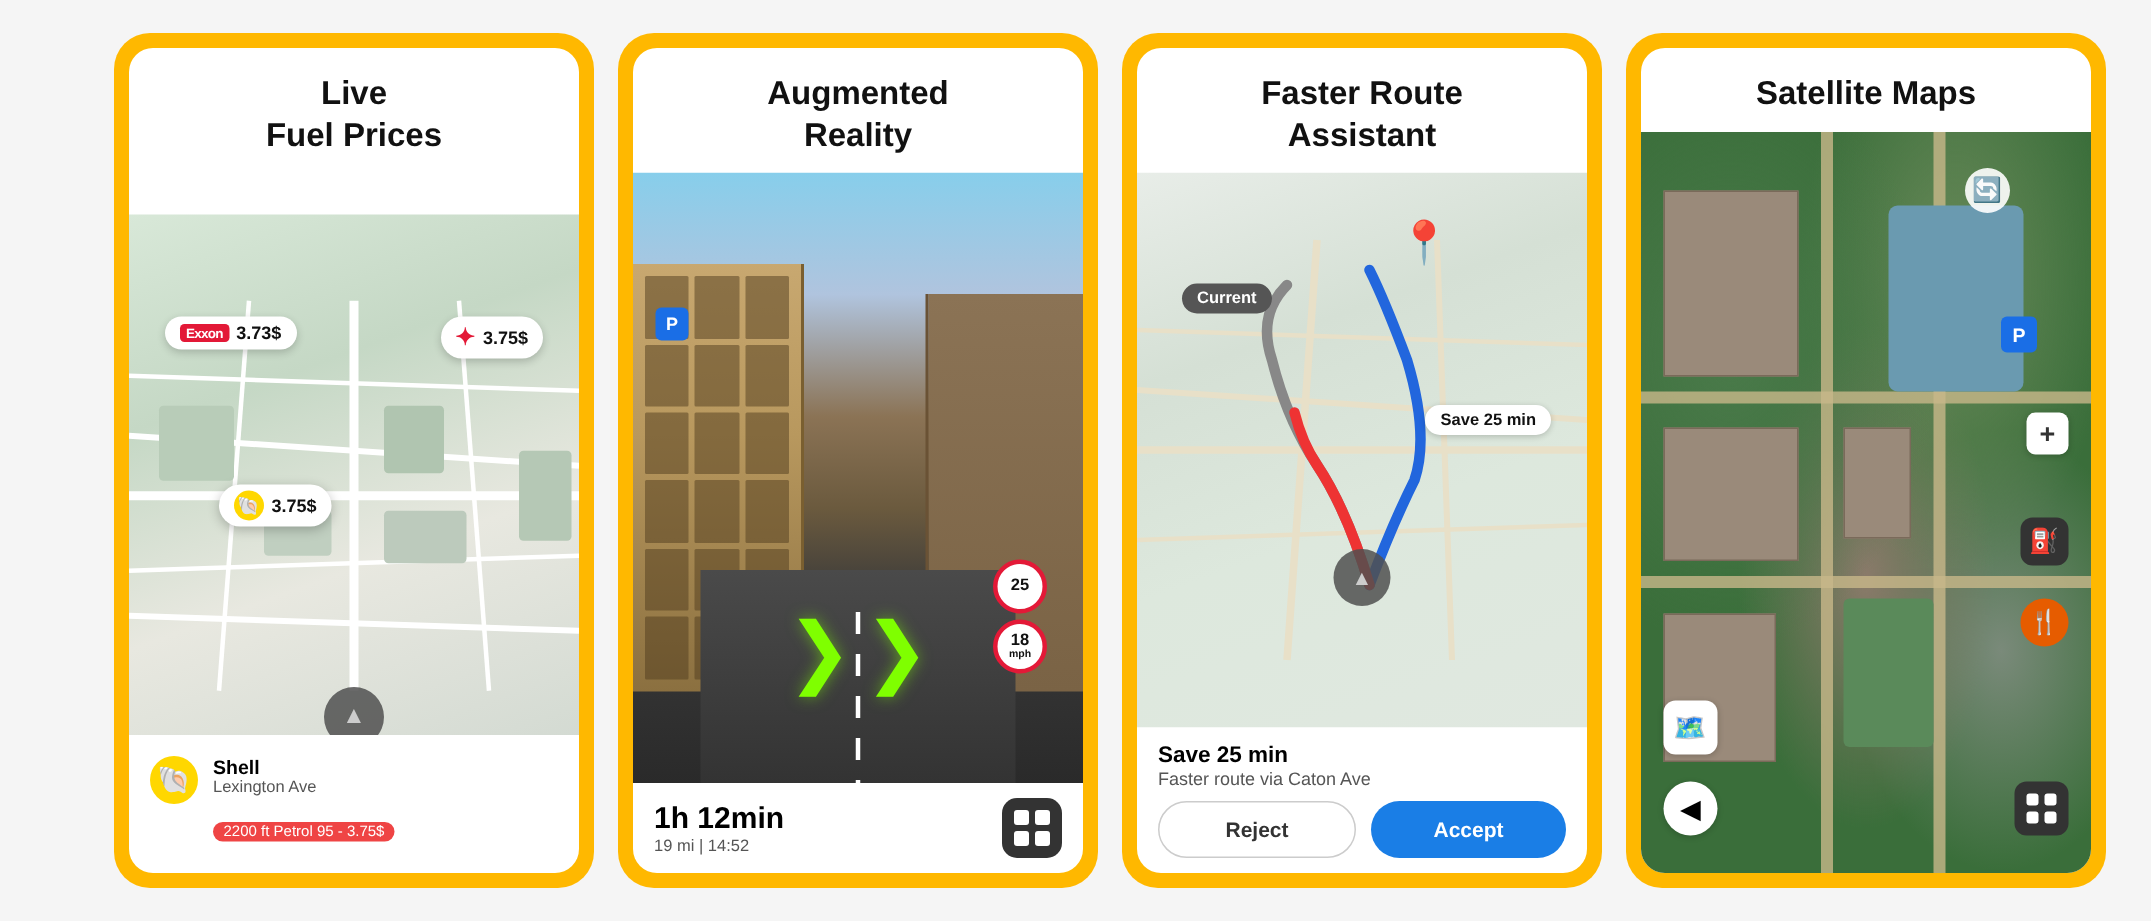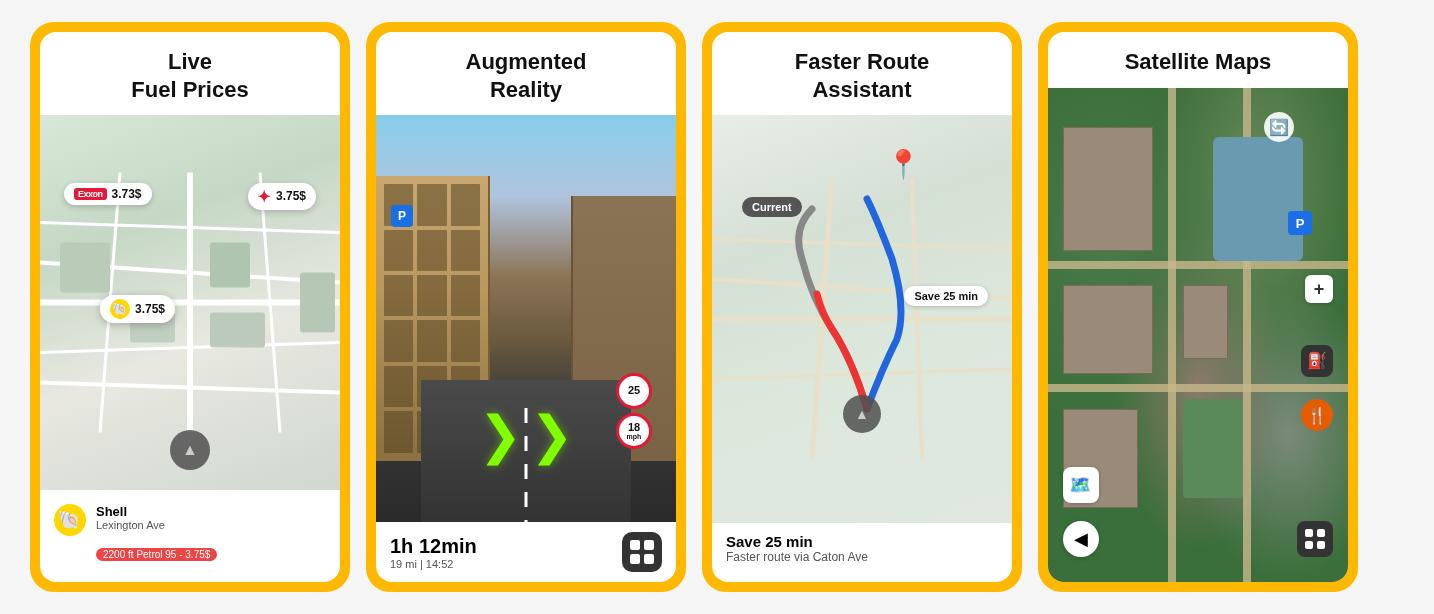--- a/index.html
+++ b/index.html
@@ -14,21 +14,21 @@
       overflow: hidden;
     }
     .cards-container {
       display: flex;
       gap: 16px;
       padding: 20px 30px;
       background: #f5f5f5;
       width: 100%;
       height: 100%;
       align-items: center;
-      justify-content: flex-start;
+      justify-content: flex-end;
     }
     .card {
       background: #FFB800;
       border-radius: 24px;
       padding: 10px;
       width: 320px;
       height: 570px;
       display: flex;
       flex-direction: column;
       position: relative;
@@ -58,20 +58,21 @@
     .card-bottom {
       padding: 10px 14px 12px;
     }
 
     
     .map-bg-1 {
       width: 100%;
       height: 100%;
       background: linear-gradient(160deg, #d8e8d8 0%, #c5d8c5 30%, #e8e8e0 60%, #d0d8d0 100%);
       position: relative;
+      margin-top: 28px;
     }
     .fuel-pin {
       position: absolute;
       background: #fff;
       border-radius: 20px;
       padding: 4px 10px;
       font-size: 12px;
       font-weight: 700;
       color: #111;
       box-shadow: 0 2px 6px rgba(0,0,0,0.2);
@@ -678,20 +679,24 @@
           <div class="route-label-current">Current</div>
           <div class="route-label-save">Save 25 min</div>
 
           <div class="route-dest-pin">📍</div>
           <div class="route-nav-btn">▲</div>
         </div>
       </div>
       <div class="route-bottom card-bottom">
         <div class="route-save-text">Save 25 min</div>
         <div class="route-via-text">Faster route via Caton Ave</div>
+        <div class="route-actions">
+          <button class="reject-btn">Reject</button>
+          <button class="accept-btn">Accept</button>
+        </div>
       </div>
     </div>
   </div>
 
   <div class="card">
     <div class="card-inner">
       <div class="card-title">Satellite Maps</div>
       <div class="card-image-area">
         <div class="satellite-bg">
           <div class="sat-overlay"></div>

